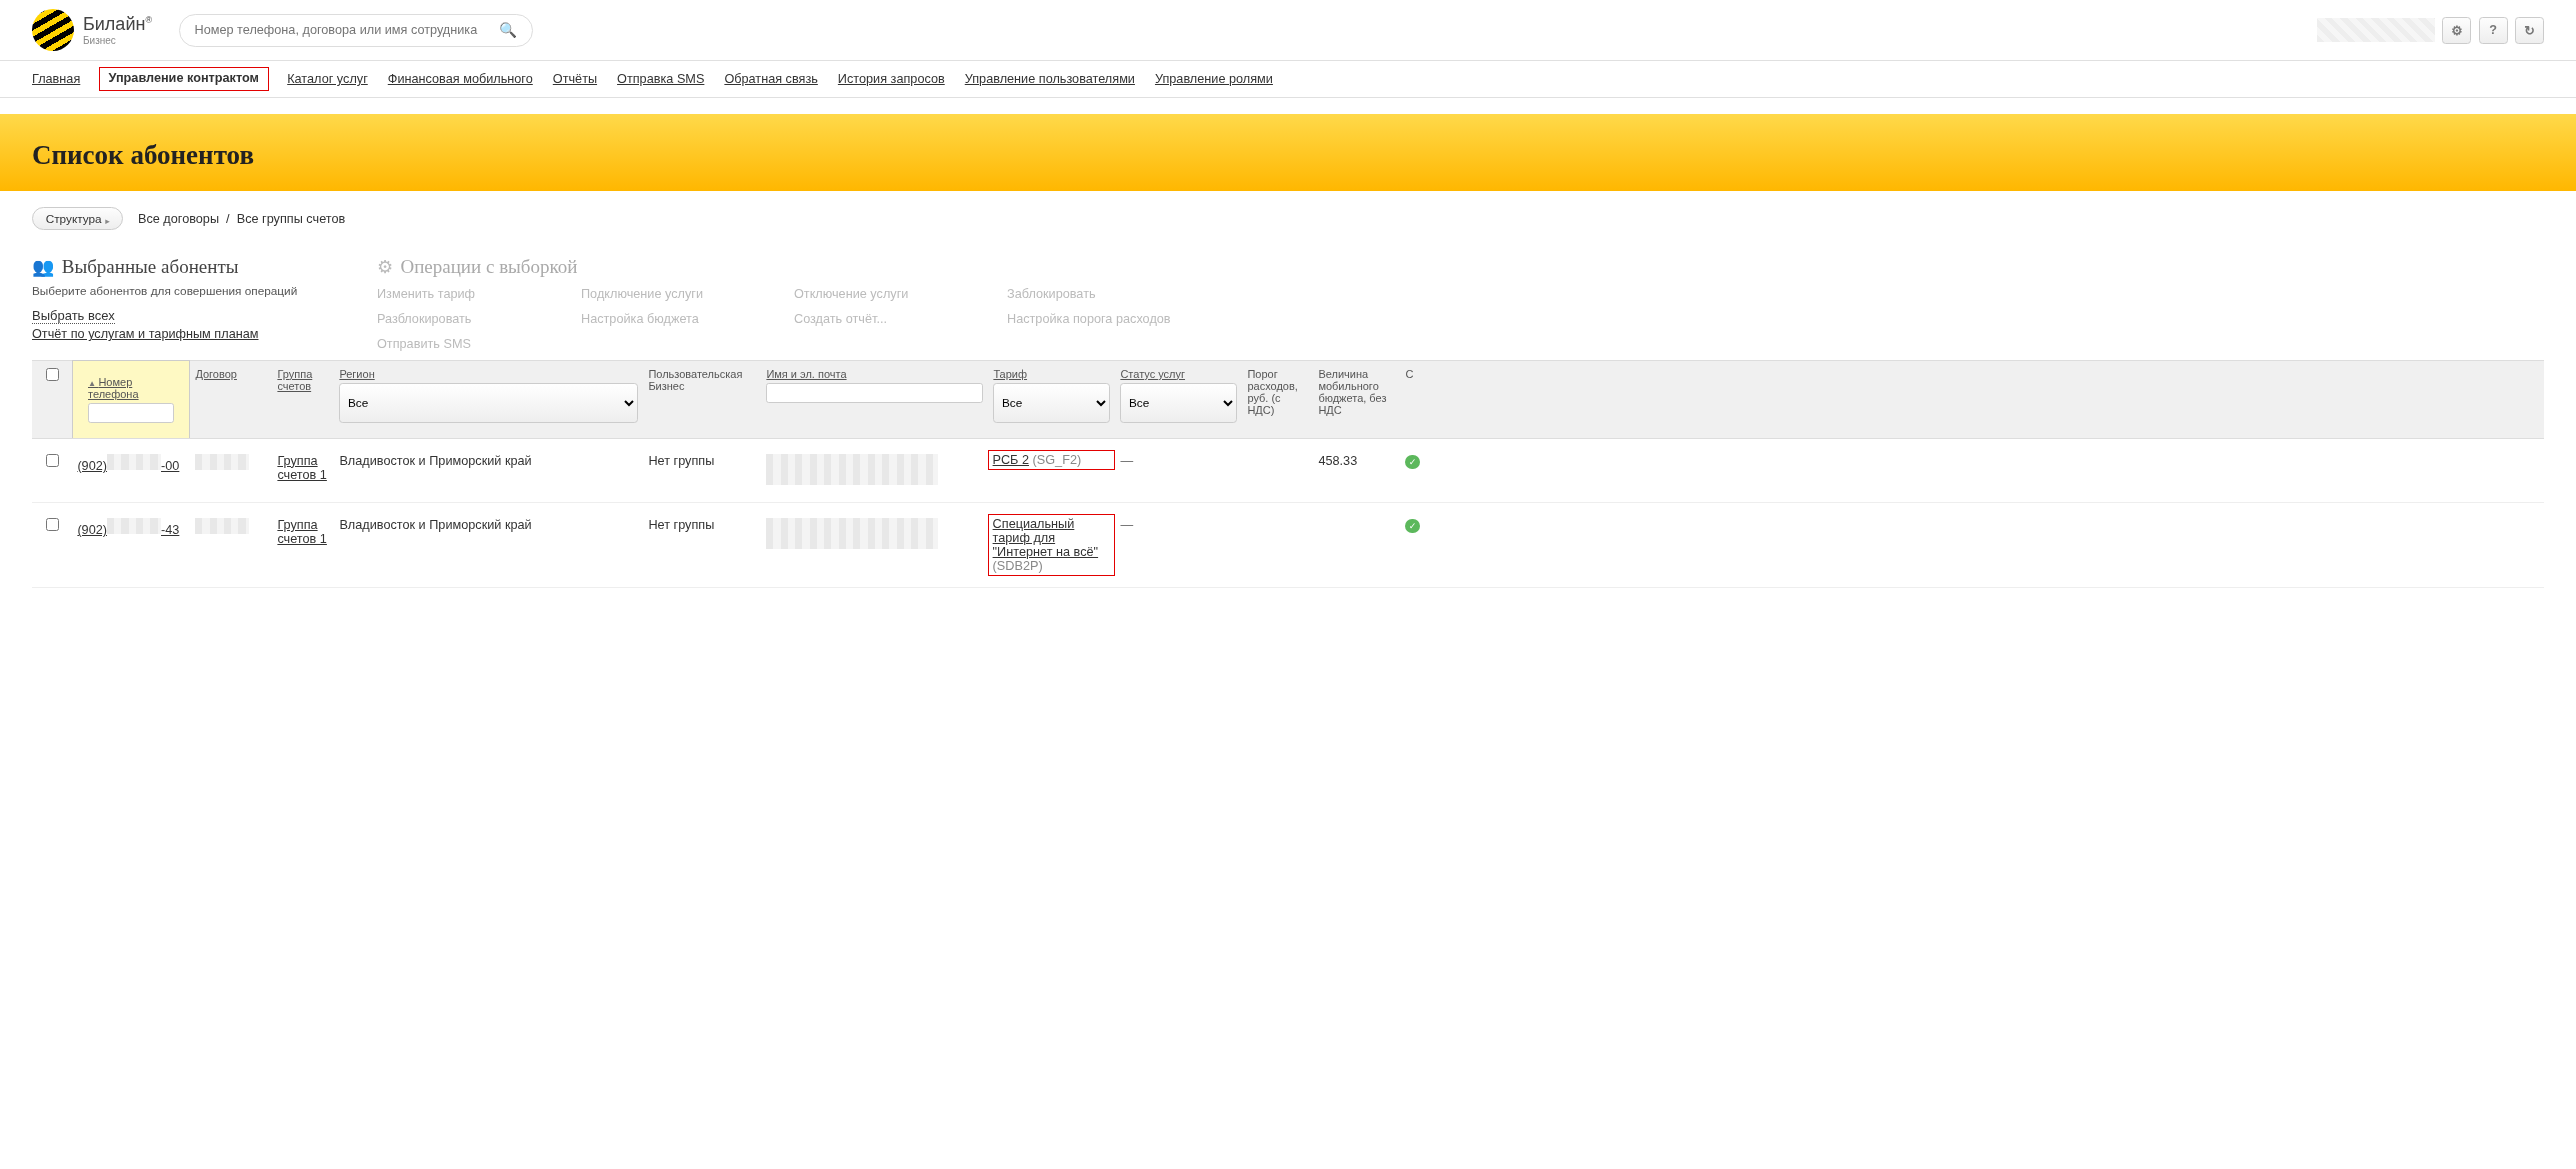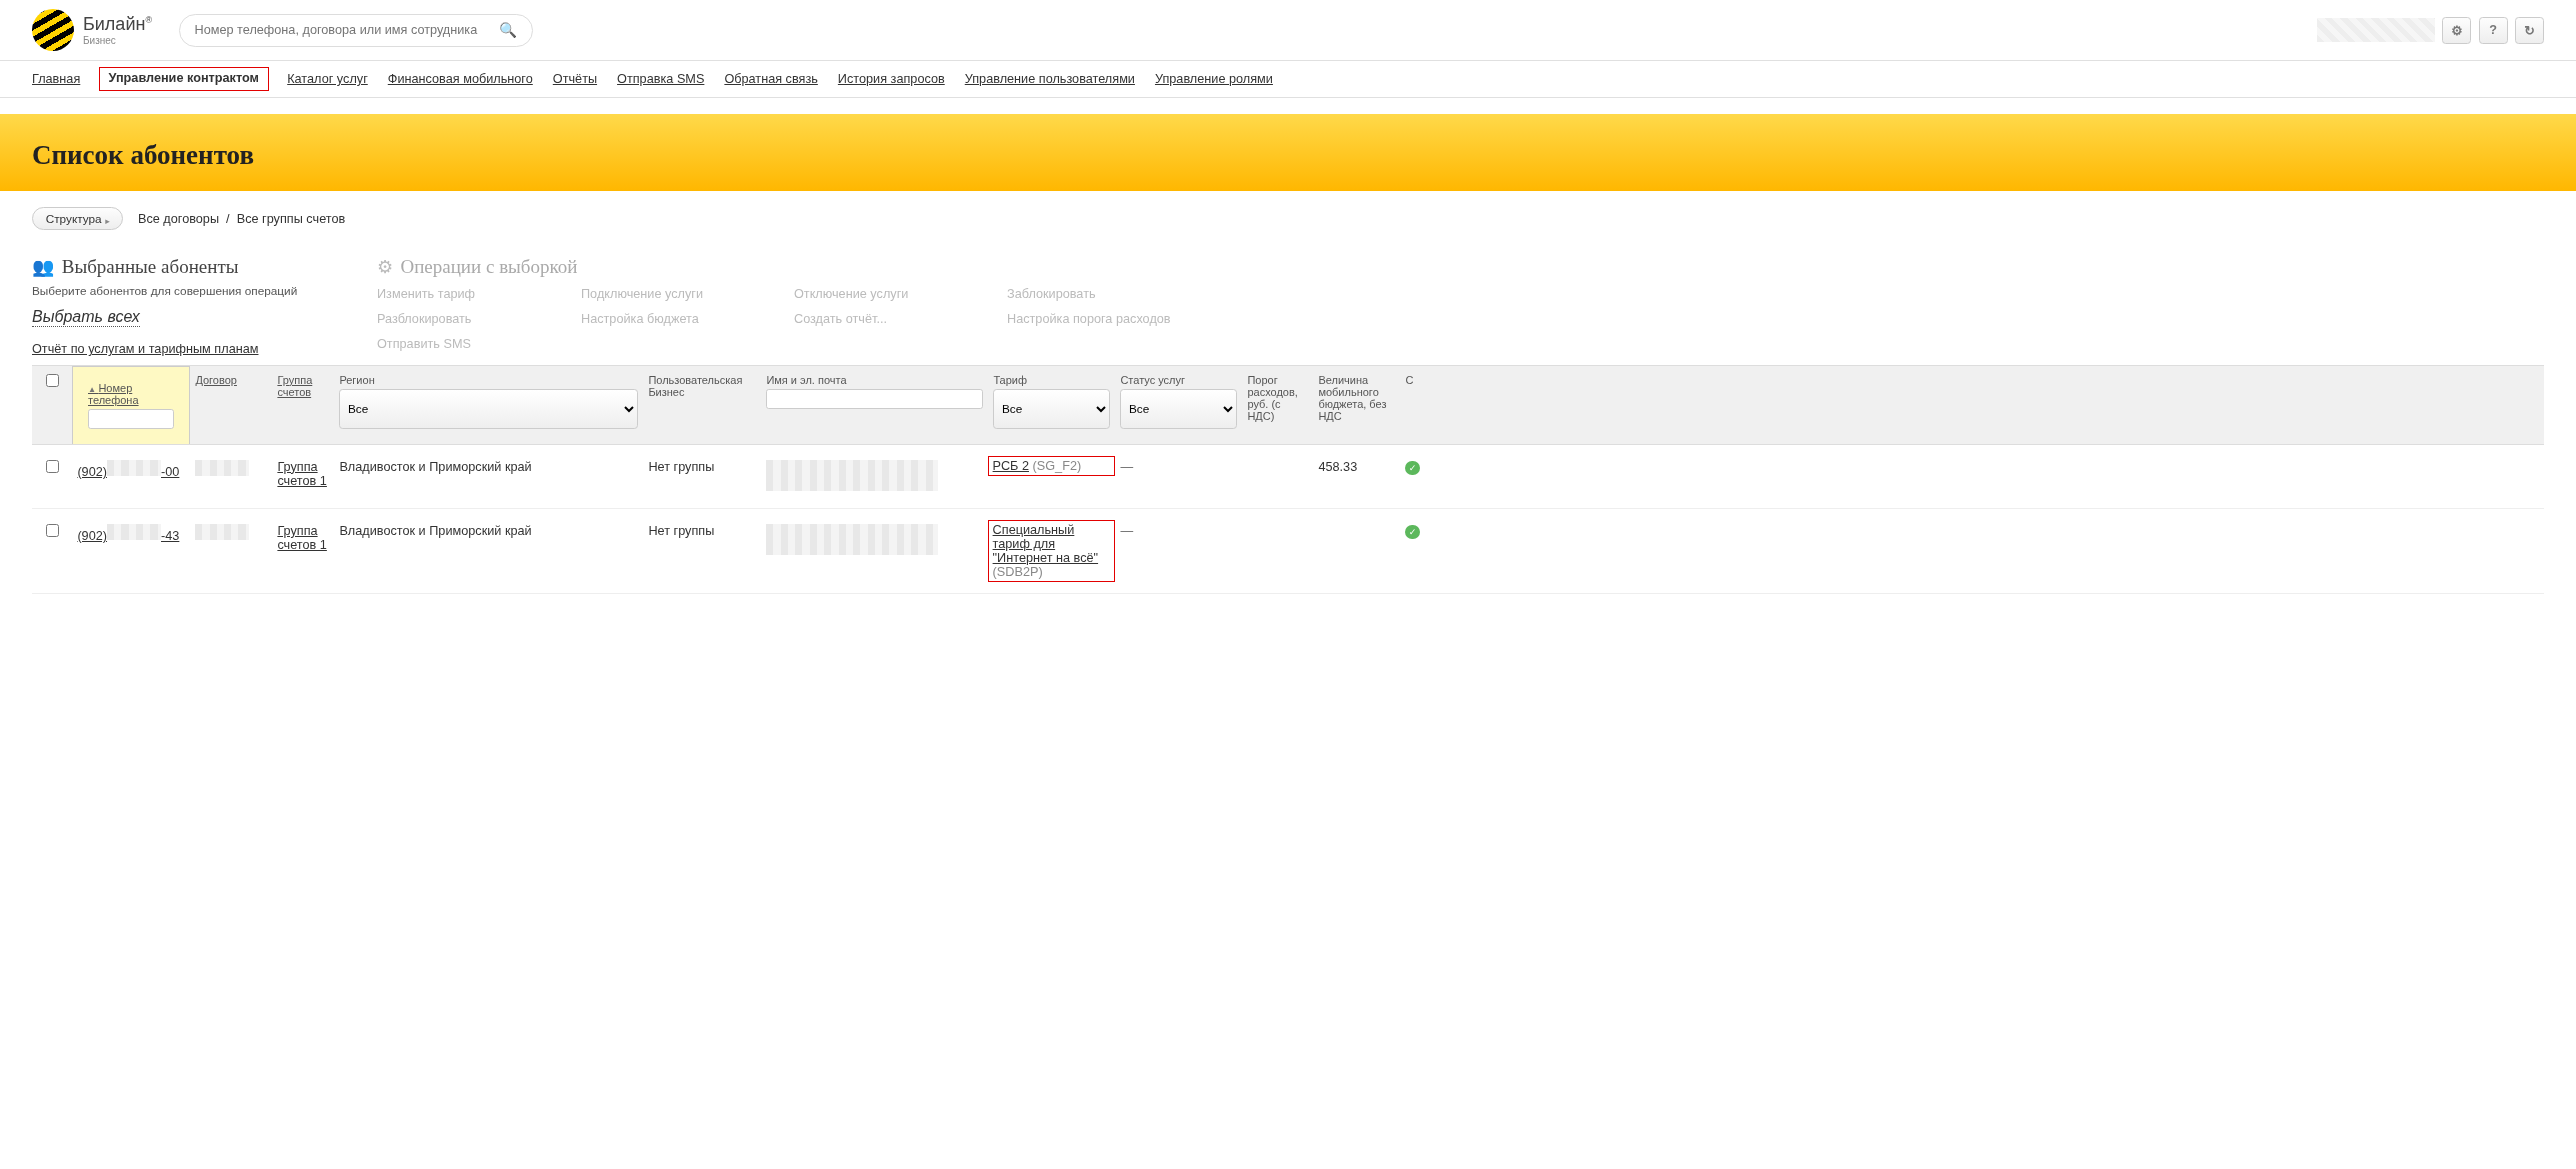--- a/index.html
+++ b/index.html
@@ -29,21 +29,21 @@
 .content { padding: 16.3px 32px; }
 .breadcrumb-row { display: flex; align-items: center; gap: 14.5px; margin-bottom: 25.4px; }
 .struct-btn { border: 0.9px solid #ccc; border-radius: 12.7px; background: linear-gradient(#fdfdfd,#eee); padding: 3.6px 12.7px; font-size: 11.8px; display: flex; align-items: flex-end; gap: 3.6px; cursor: pointer; }
 .crumbs { font-size: 12.7px; color: #333; }
 
 .panels { display: flex; gap: 36px; margin-bottom: 9px; }
 .panel-left { width: 309px; }
 .panel-title { font-family: Georgia, serif; font-size: 19px; color: #444; margin-bottom: 5.4px; display: flex; align-items: center; gap: 7.3px; }
 .panel-title.gray { color: #aaa; }
 .panel-sub { font-size: 11.8px; color: #555; margin-bottom: 9px; line-height: 1.4; }
-.dotted-link { text-decoration: none; border-bottom: 0.9px dotted #555; cursor: pointer; font-size: 16px; display: inline-block; margin-bottom: 15px; font-style: italic; }
+.dotted-link { text-decoration: none; border-bottom: 0.9px dotted #555; cursor: pointer; font-size: 13px; display: inline-block; margin-bottom: 3px; }
 .solid-link { text-decoration: underline; cursor: pointer; font-size: 12.7px; }
 .ops-grid { display: grid; grid-template-columns: 182px 191px 191px 200px; gap: 11px 22px; color: #bbb; font-size: 12.7px; margin-top: 9px; }
 .ops-grid span { cursor: default; }
 
 .export-row { text-align: right; padding: 5.4px 4.5px 9px; }
 .xls-badge { display:inline-block; background:#4a9b3e; color:#fff; font-size:7.3px; font-weight:bold; padding:0.9px 2.7px; border-radius:1.8px; margin-right:3.6px; vertical-align:middle;}
 .export-link { font-style: italic; text-decoration: underline; color: #333; font-size: 11.8px; cursor: pointer; }
 
 .table-wrap { border-top: 0.9px solid #ddd; }
 .thead { display: flex; background: #f0f0f0; border-bottom: 0.9px solid #ddd; font-size: 11px; color: #555; align-items: flex-start; min-height: 51px; }
@@ -55,21 +55,21 @@
 .col-region { width: 309px; }
 .col-usergroup { width: 118px; }
 .col-name { width: 227px; }
 .col-tariff { width: 127px; }
 .col-status { width: 127px; }
 .col-limit { width: 71px; }
 .col-budget { width: 87px; }
 .col-last { width: 22px; }
 
 .th-active { background: #fef9c3; padding: 15px; border: 0.9px solid #ccc; border-bottom: none; margin-top:-0.9px;}
-.th-label { margin-bottom: 3.6px; display: block; }
+.th-label { margin-bottom: 3.6px; display: block; text-decoration: underline; }
 .th-label.sorted::before { content: "▲ "; font-size: 8.2px; color: #777; }
 .th-input { width: 100%; height: 20px; border: 0.9px solid #ccc; border-radius: 2.7px; padding: 0 3.6px; font-size: 11px; }
 .th-select { width: 100%; height: 40px; border: 0.9px solid #ccc; border-radius: 3.6px; background: linear-gradient(#fff,#eee); padding: 0 3.6px; font-size: 11.8px; }
 .th-underline { text-decoration: underline; }
 
 .trow { display: flex; border-bottom: 0.9px solid #eee; font-size: 12.7px; align-items: flex-start; padding-top: 7.3px; padding-bottom: 7.3px; }
 .phone-link { text-decoration: underline; color: #333; }
 .blur-box { display:inline-block; height: 16.3px; background: repeating-linear-gradient(90deg,#e8e8e8 0,#e8e8e8 7.3px,#f4f4f4 7.3px,#f4f4f4 14.5px); }
 .blur-box.sm { width: 54px; }
 .blur-box.med { width: 172px; height: 31px; }

